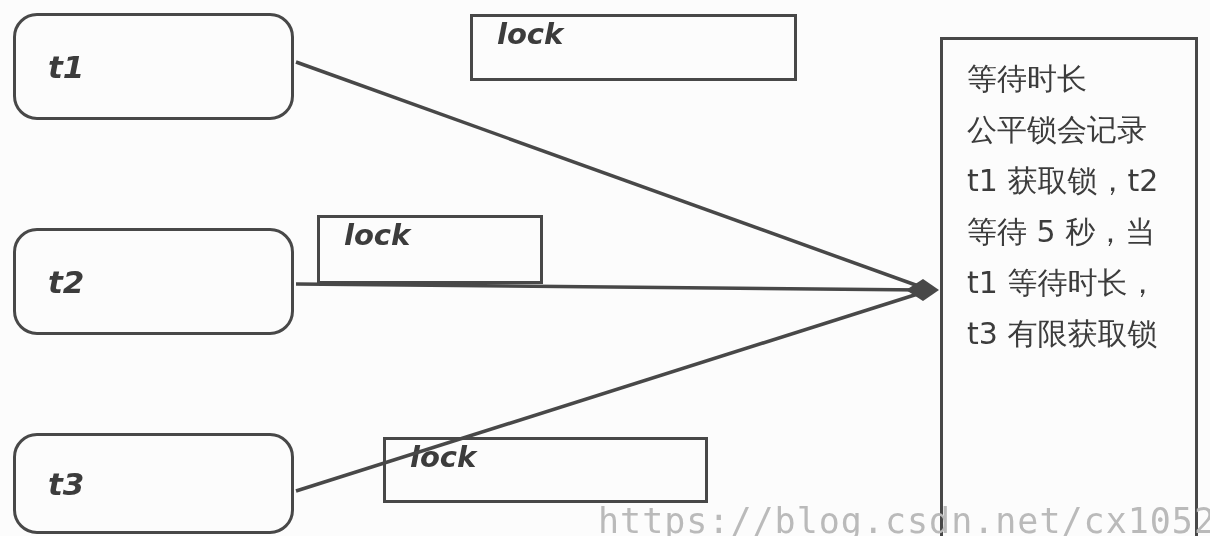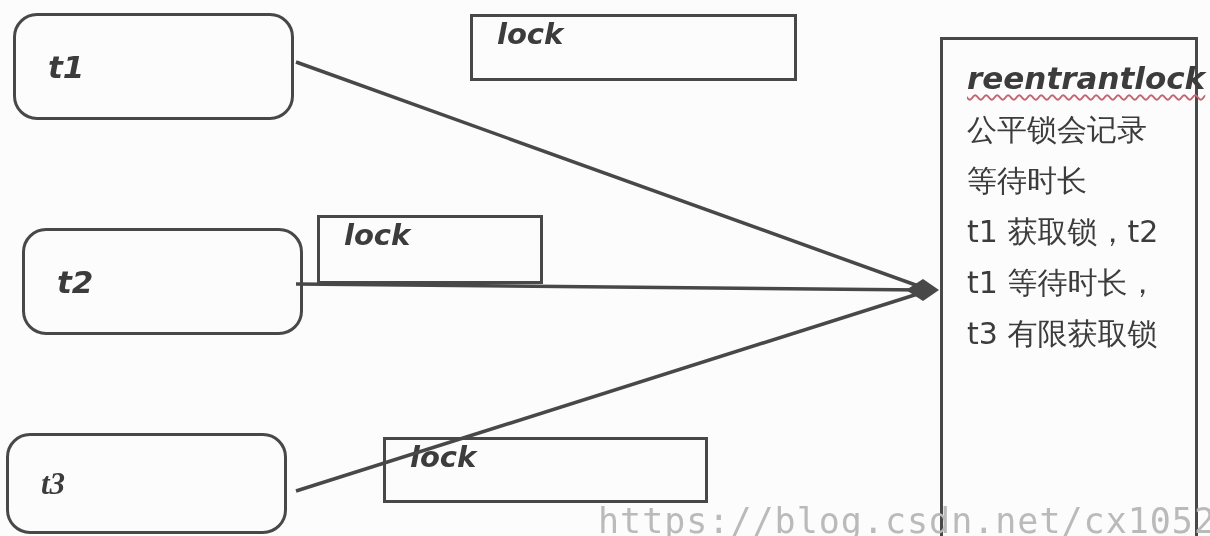--- a/index.html
+++ b/index.html
@@ -25,22 +25,22 @@
     box-sizing: border-box;
   }
   .thread-box .thread-label {
     padding-left: 32px;
     font-style: italic;
     font-weight: bold;
     font-size: 31px;
     color: var(--ink, #3c3c3c);
   }
   .t1 { left: 13px; top: 13px;  height: 107px; }
-  .t2 { left: 22px; top: 228px; height: 107px; }
-  .t3 { left: 6px; top: 433px; height: 101px; font-family: Liberation Serif, serif;  }
+  .t2 { left: 13px; top: 228px; height: 107px; }
+  .t3 { left: 13px; top: 433px; height: 101px;  }
 
   
   .lock-box {
     position: absolute;
     border: 3px solid var(--stroke, #484848);
     background: transparent;
     display: flex;
     align-items: flex-start;
     box-sizing: border-box;
   }
@@ -132,23 +132,23 @@
   </div>
 
   <svg class="connectors" width="1210" height="536" viewBox="0 0 1210 536">
     <line x1="296" y1="62" x2="924" y2="288" stroke-width="3.5" stroke="#484848"></line>
     <line x1="296" y1="284" x2="924" y2="290" stroke-width="3.5" stroke="#484848"></line>
     <line x1="296" y1="491" x2="924" y2="292" stroke-width="3.5" stroke="#484848"></line>
     <polygon points="906,290 923,279 939,290 923,301" fill="#484848"></polygon>
   </svg>
 
   <div class="note-box">
-    <div class="note-line latin squiggle">reentrantlock</div>
+    <div class="note-line">等待时长</div>
     <div class="note-line">公平锁会记录</div>
-    <div class="note-line">等待时长</div>
     <div class="note-line">t1 获取锁，t2</div>
+    <div class="note-line">等待 5 秒，当</div>
     <div class="note-line">t1 等待时长，</div>
     <div class="note-line">t3 有限获取锁</div>
   </div>
 
   <div class="watermark">https://blog.csdn.net/cx105200</div>
 
 </div>
 
 </body></html>

